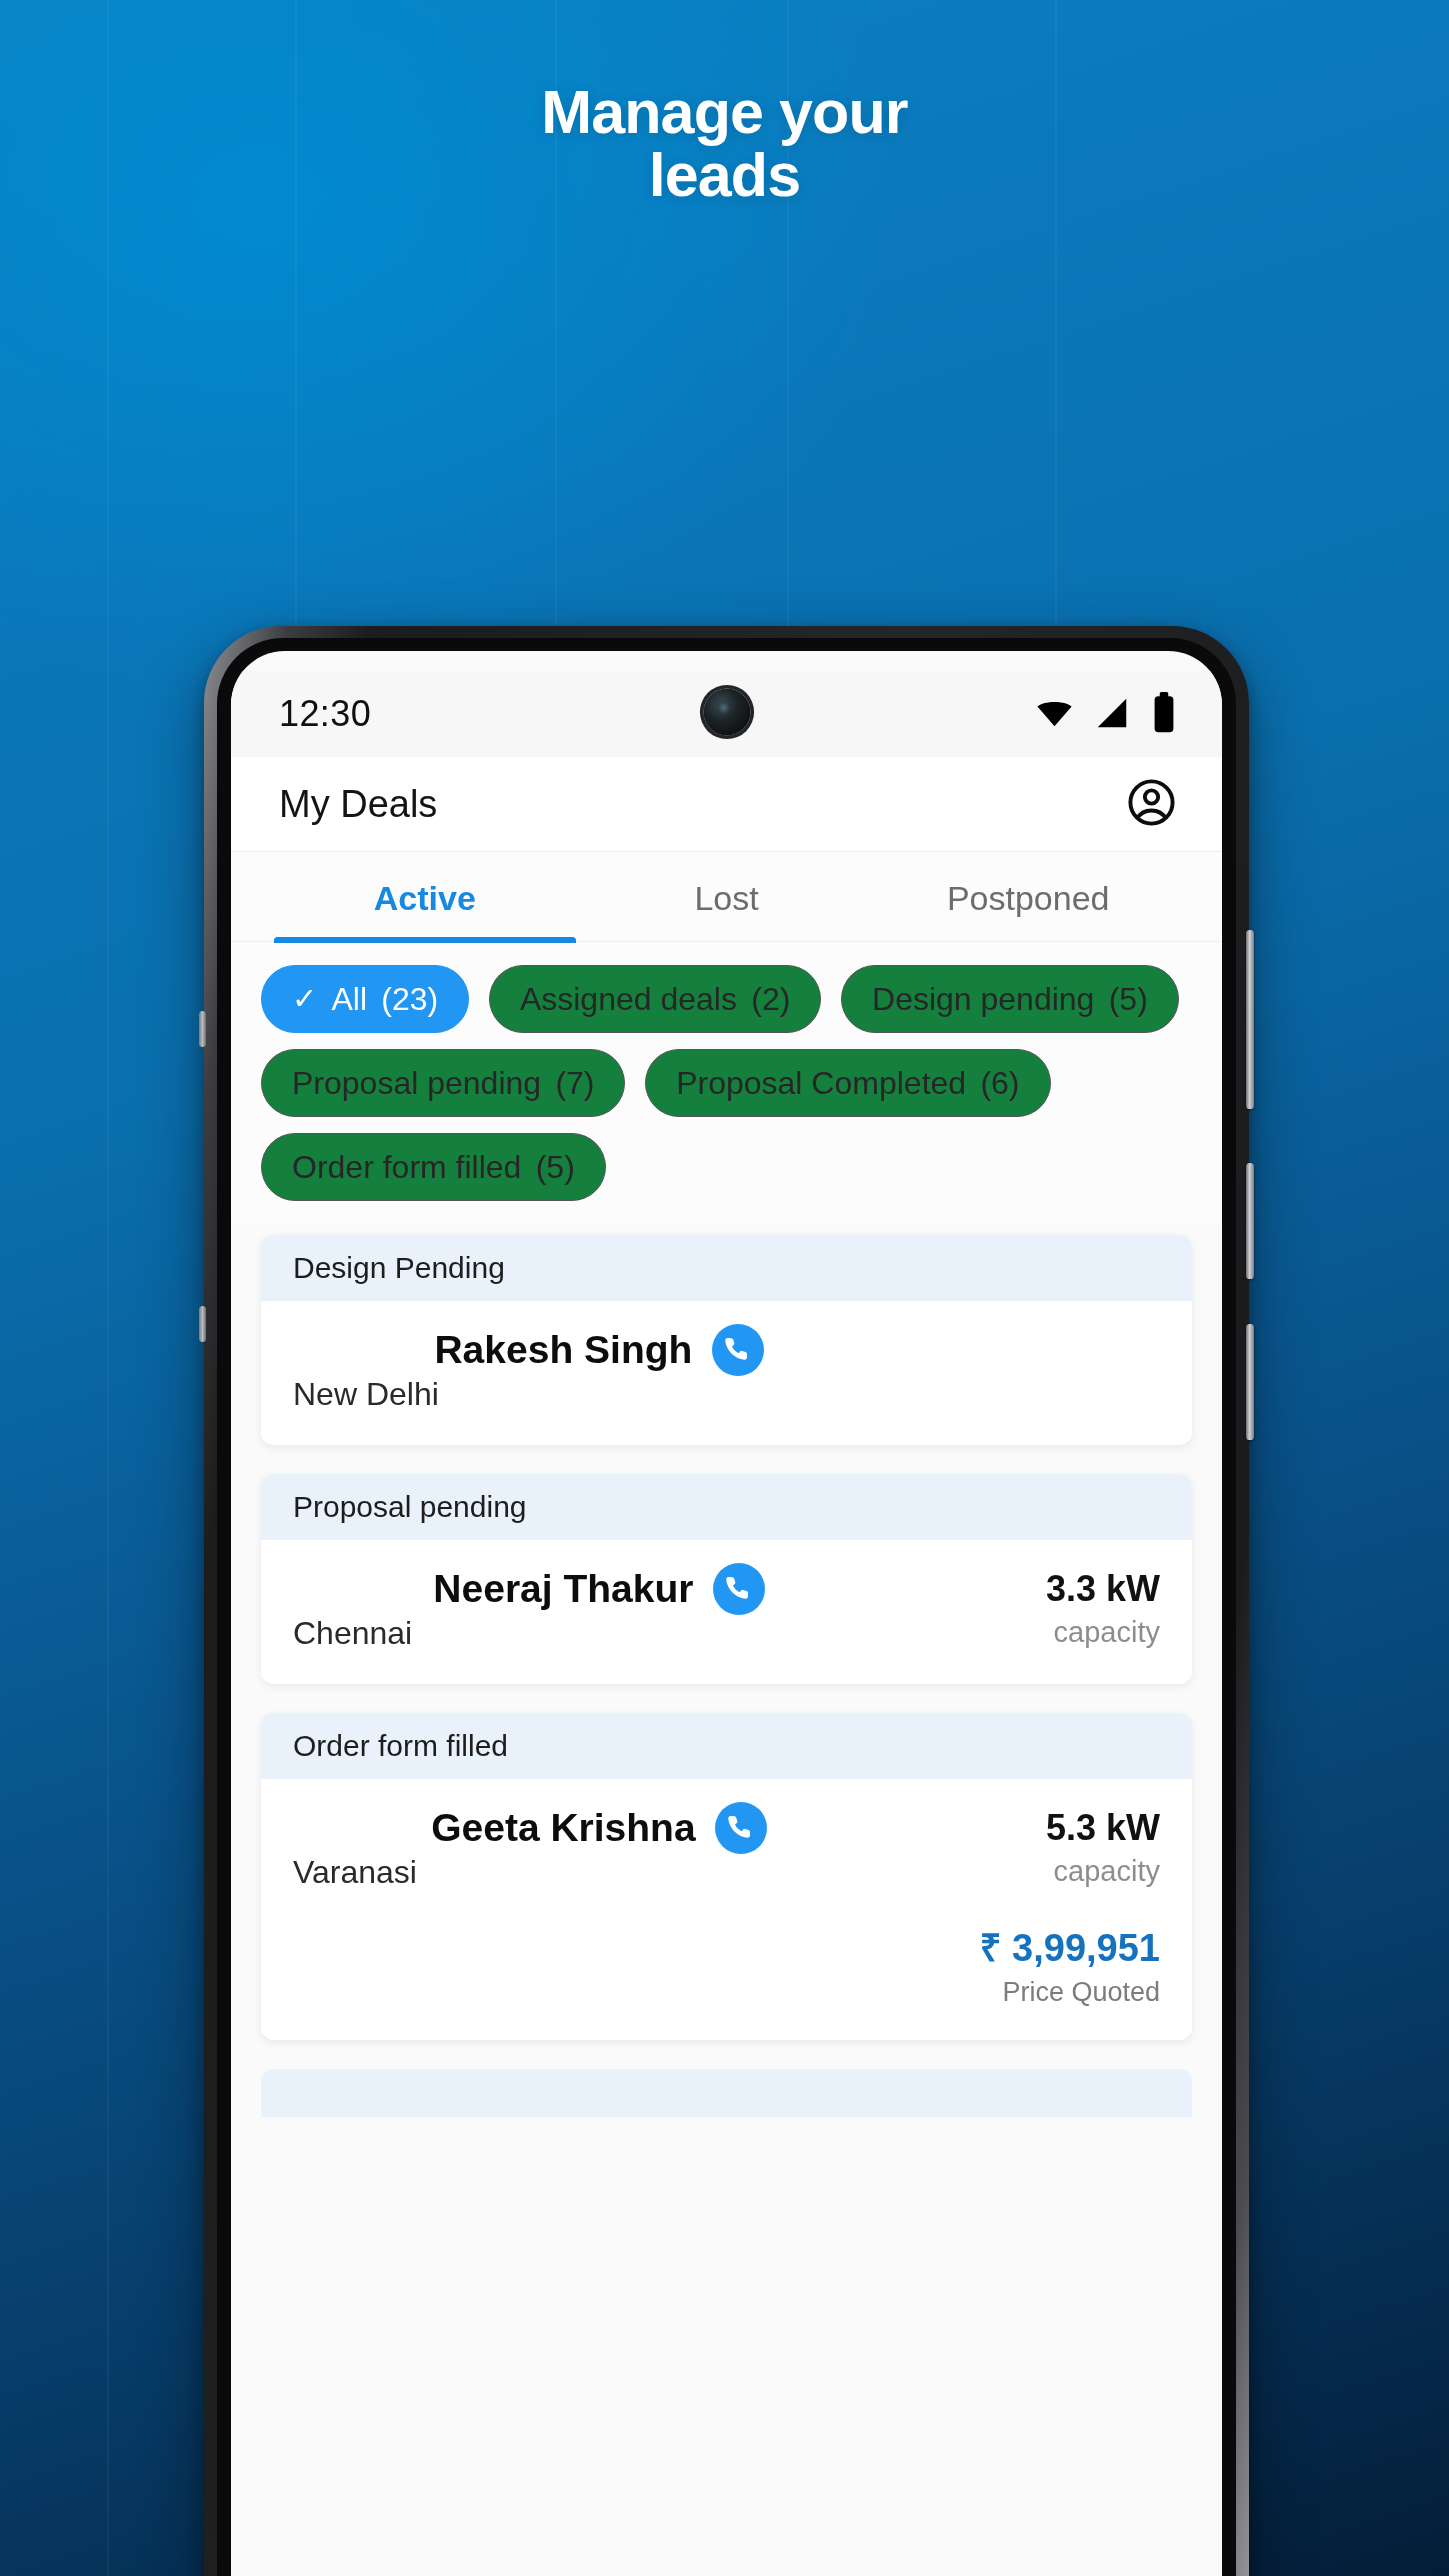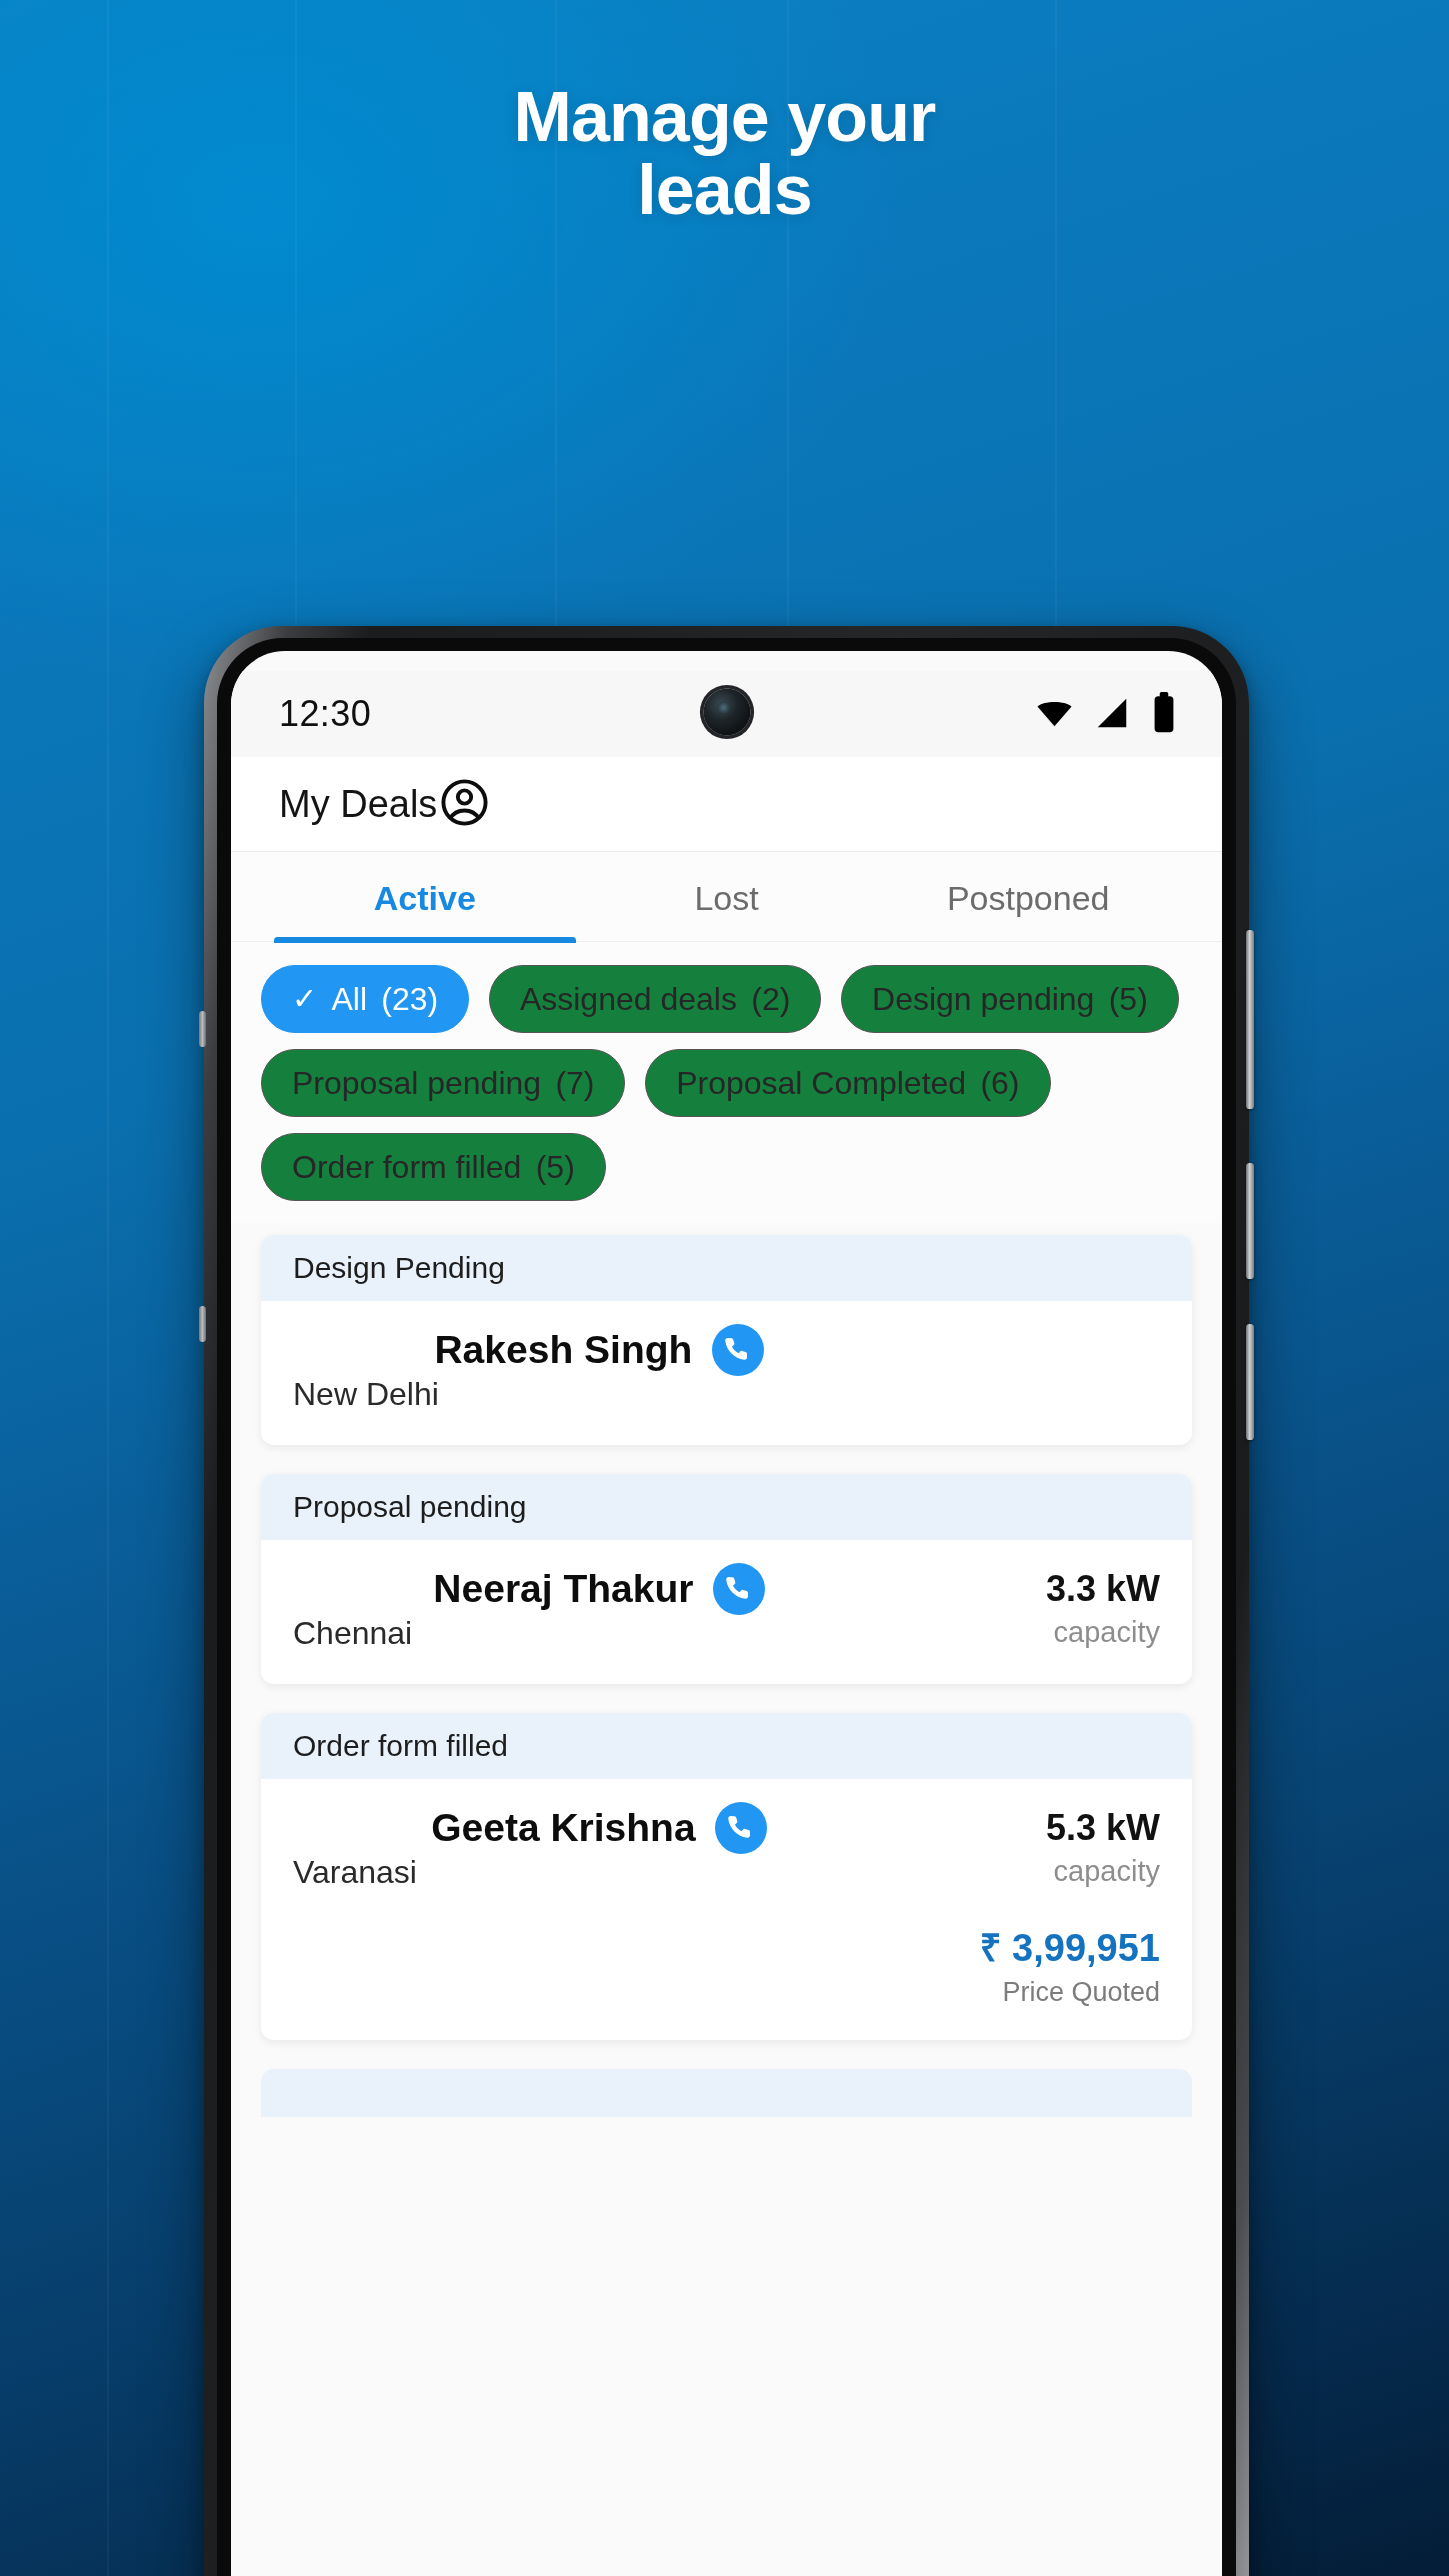--- a/index.html
+++ b/index.html
@@ -29,21 +29,21 @@
   .sw4{ left:501px; top:-894px; width:1968px; height:3757px;
         border-width:1.8px; border-left-color:rgba(0,0,0,.12); transform:rotate(5deg); }
   .sw5{ left:-537px; top:537px; width:2147px; height:2683px;
         border-width:2.7px; border-top-color:rgba(255,255,255,.05); transform:rotate(-10deg); }
   .vstripe{ position:absolute; top:0; bottom:0; width:1.8px; background:rgba(255,255,255,.045); }
 
   
   #headline{
     position:absolute; left:0; right:0; top:81px;
     text-align:center; color:#fff;
-    font-size:70px; font-weight:bold; line-height:1.04;
+    font-size:61px; font-weight:bold; line-height:1.04;
     letter-spacing:-0.9px;
     text-shadow:0 1.8px 12.5px rgba(0,0,0,.13);
     padding:0 107px;
   }
 
   
   #phone{
     position:absolute; left:204px; top:626px;
     width:1045px; height:2021px;
   }
@@ -95,21 +95,21 @@
   }
   .punch::after{
     content:""; position:absolute; left:14.3px; top:12.5px;
     width:12.5px; height:12.5px; border-radius:50%;
     background:radial-gradient(circle,#4e6d79 0%, #2a3b43 70%);
   }
 
   
   .appbar{
     height:95px; background:#fff;
-    display:flex; align-items:center; 
+    display:flex; align-items:center; justify-content:space-between;
     padding:0 43px 0 48px;
     border-bottom:0.9px solid #ebebeb;
   }
   .appbar-title{ font-size:38px; color:#141414; }
 
   
   .search-wrap{ background:#fcfcfc; padding:25px 43px 10.7px 43px; }
   .search{
     height:93px; border-radius:47px; background:#efefef;
     display:flex; align-items:center; gap:25px; padding:0 39px;

